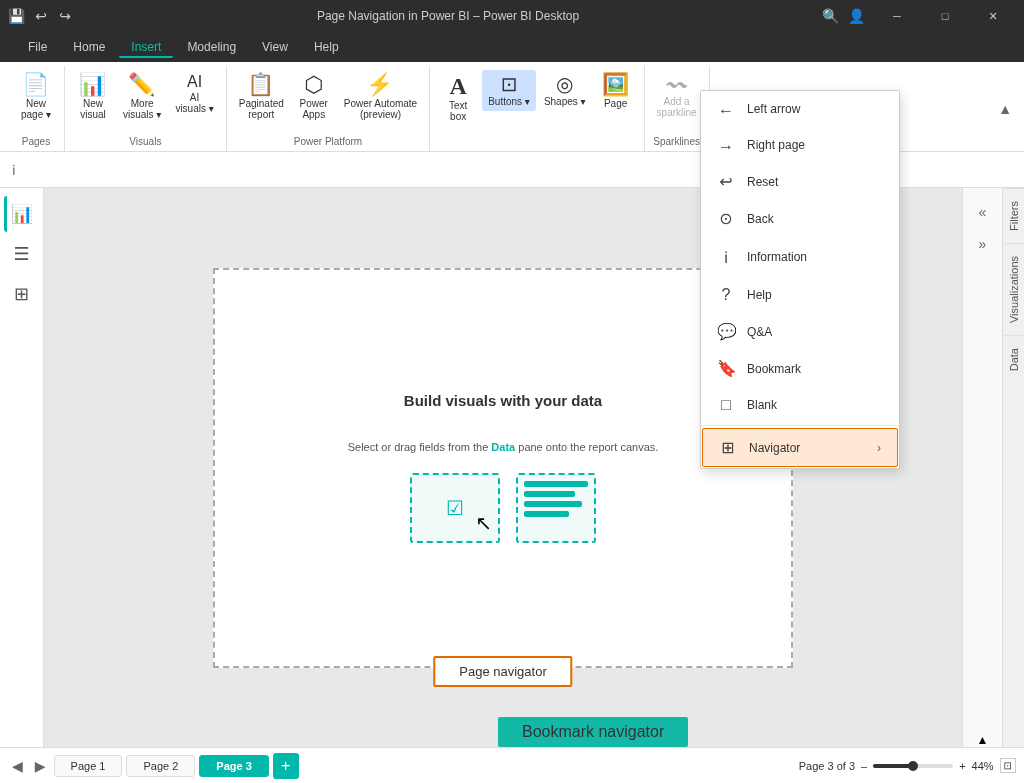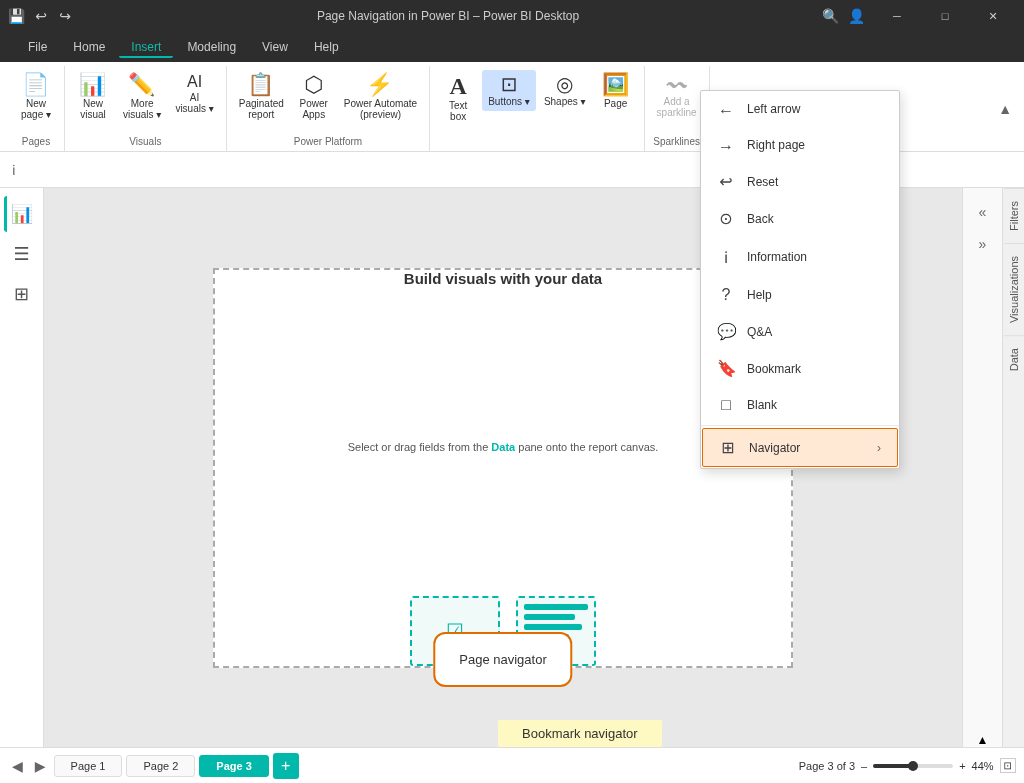--- a/index.html
+++ b/index.html
@@ -149,21 +149,21 @@
       position: relative;
     }
     .canvas-page {
       width: 580px;
       height: 400px;
       background: #fff;
       border: 2px dashed #aaa;
       display: flex;
       flex-direction: column;
       align-items: center;
-      justify-content: space-between;
+      justify-content: center;
       gap: 12px;
       position: relative;
     }
     .canvas-title { font-size: 15px; font-weight: 600; color: #333; }
     .canvas-subtitle { font-size: 11px; color: #555; text-align: center; margin-top: 20px; }
     .canvas-subtitle span { color: #01b8aa; font-weight: 600; }
     .canvas-visual { display: flex; gap: 16px; margin-top: 8px; }
     .visual-box {
       width: 90px;
       height: 70px;
@@ -191,22 +191,22 @@
     .cursor-icon { font-size: 20px; position: absolute; bottom: 6px; right: 6px; }
 
     
     .page-nav-label {
       position: absolute;
       bottom: 60px;
       left: 50%;
       transform: translateX(-50%);
       background: #fff;
       border: 2px solid #e06c00;
-      border-radius: 12px;
-      padding: 18px 24px;
+      border-radius: 2px;
+      padding: 6px 24px;
       font-size: 13px;
       font-weight: 500;
       color: #333;
       white-space: nowrap;
     }
 
     
     .right-panel {
       width: 40px;
       background: #f9f9f9;
@@ -311,23 +311,23 @@
     .dropdown-item .di-icon { font-size: 16px; color: #444; width: 18px; text-align: center; }
     .dropdown-item .di-label { flex: 1; }
     .dropdown-item .di-arrow { font-size: 12px; color: #666; }
     .dropdown-divider { height: 1px; background: #e8e8e8; margin: 2px 0; }
 
     
     .bookmark-nav {
       position: absolute;
       bottom: 36px;
       left: 498px;
-      font-size: 13px;
+      font-size: 16px;
       color: #333;
-      background: #fef9c3;
+      background: #14b8a6;
       padding: 6px 24px;
       border-radius: 2px;
       cursor: pointer;
     }
 
     .scroll-arrow {
       font-size: 14px;
       color: #666;
       cursor: pointer;
       padding: 0 4px;

